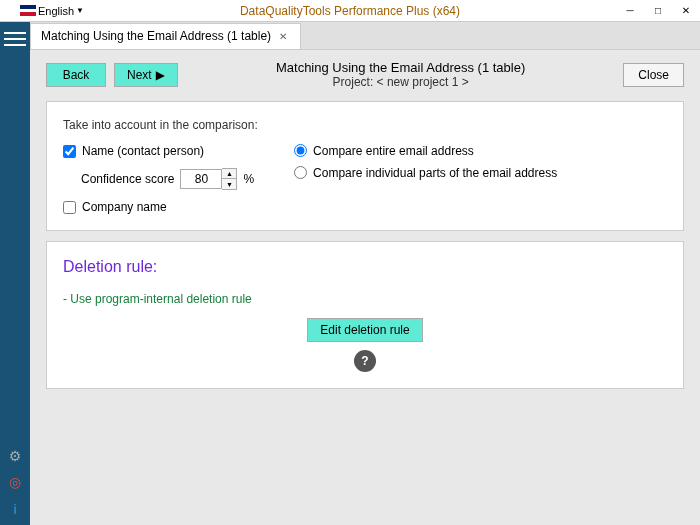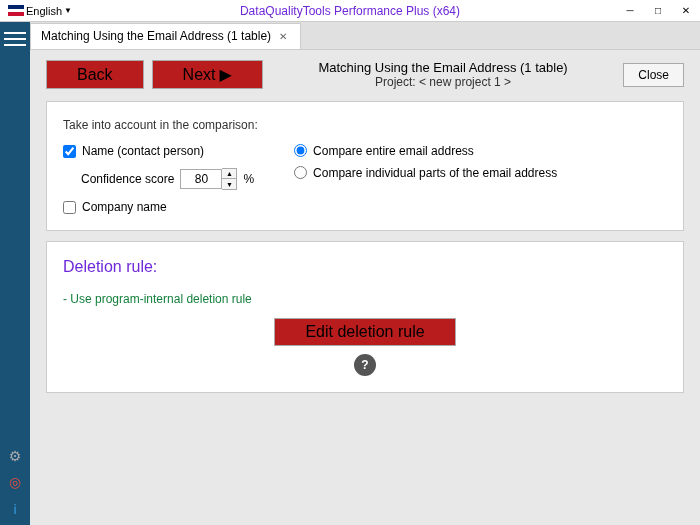--- a/index.html
+++ b/index.html
@@ -22,21 +22,21 @@
       align-items: center;
       justify-content: space-between;
       border-bottom: 1px solid #ccc;
       padding: 0 0 0 0;
       flex-shrink: 0;
     }
     .titlebar-left {
       display: flex;
       align-items: flex-start;
       gap: 2px;
-      padding-left: 8px;
+      padding-left: 20px;
     }
     .flag-icon {
       width: 16px;
       height: 11px;
       background: linear-gradient(to bottom, #012169 33%, #fff 33%, #fff 66%, #C8102E 66%);
       position: relative;
       display: inline-block;
       flex-shrink: 0;
     }
     .lang-dropdown {
@@ -45,21 +45,21 @@
       display: flex;
       align-items: center;
       gap: 2px;
       cursor: pointer;
     }
     .lang-dropdown-arrow {
       font-size: 8px;
     }
     .titlebar-center {
       font-size: 12px;
-      color: #6d28d9;
+      color: #a16207;
       position: absolute;
       left: 50%;
       transform: translateX(-50%);
     }
     .titlebar-controls {
       display: flex;
       align-items: center;
     }
     .title-btn {
       width: 28px;
@@ -181,24 +181,24 @@
       display: flex;
       align-items: center;
       margin-bottom: 12px;
       flex-shrink: 0;
     }
     .nav-buttons {
       display: flex;
       gap: 8px;
     }
     .btn {
-      background: #b91c1c;
+      background: #5eead4;
       border: 1px solid #aaa;
-      padding: 4px 30px;
-      font-size: 16px;
+      padding: 4px 12px;
+      font-size: 12px;
       cursor: pointer;
       display: flex;
       align-items: center;
       gap: 4px;
       min-width: 60px;
       justify-content: center;
     }
     .btn-next {
       display: flex;
       align-items: center;

